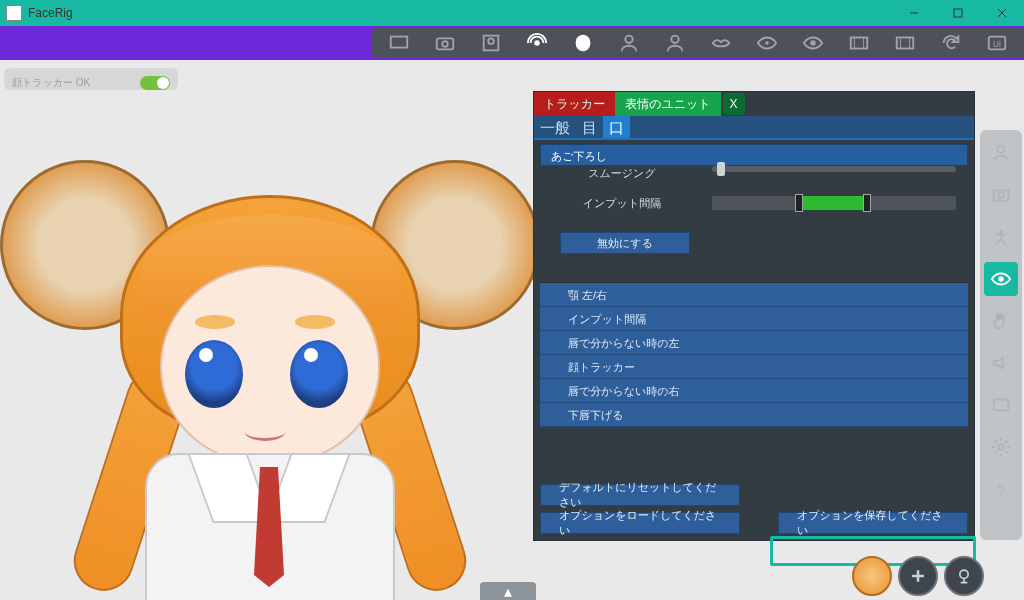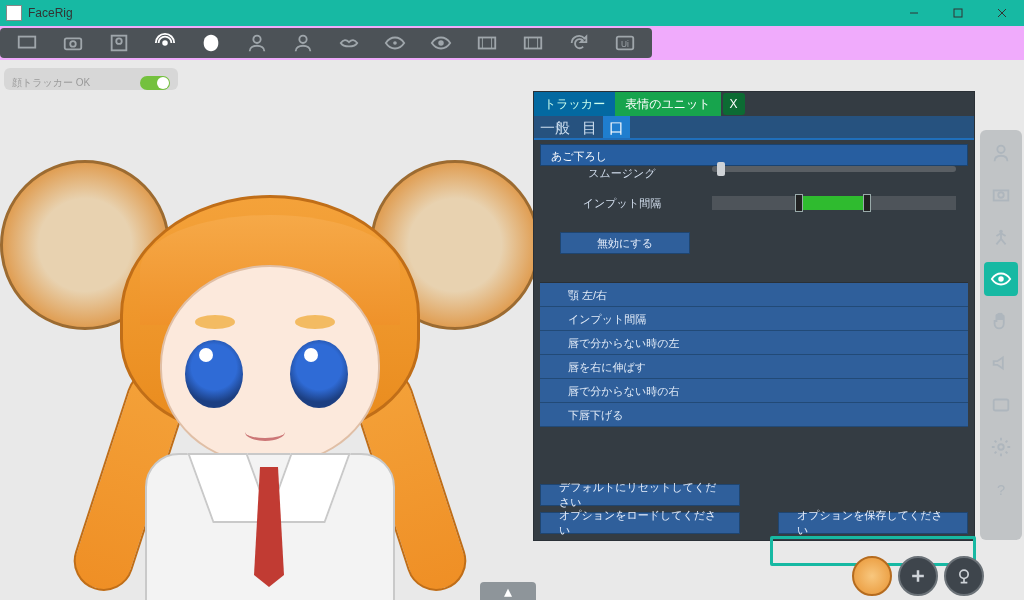--- a/index.html
+++ b/index.html
@@ -4,21 +4,21 @@
 <style>
   *{box-sizing:border-box;margin:0;padding:0;font-family:"Meiryo","Hiragino Sans",sans-serif}
   html,body{width:1024px;height:600px;overflow:hidden;background:#e5e5e5}
   
   .titlebar{height:26px;background:#17b9a3;display:flex;align-items:center;color:#333;font-size:12px}
   .titlebar .app-ico{width:16px;height:16px;margin:0 6px;background:#fff;border:1px solid #888}
   .titlebar .spacer{flex:1}
   .winbtn{width:44px;height:26px;display:flex;align-items:center;justify-content:center;color:#333}
   .winbtn svg{width:10px;height:10px}
   
-  .toolbar-wrap{height:34px;background:#f0abfc;display:flex;justify-content:flex-start}
+  .toolbar-wrap{height:34px;background:#6d28d9;display:flex;justify-content:flex-end}
   .toolbar{display:flex;background:#4c5257;border-radius:4px;height:30px;margin-top:2px;padding:0 4px}
   .tbtn{width:44px;height:30px;margin:0 1px;display:flex;align-items:center;justify-content:center;color:#9fa6ab}
   .tbtn.active{color:#fff}
   .tbtn svg{width:22px;height:22px}
   
   .viewport{position:absolute;left:0;top:60px;right:0;bottom:0;background:#e9e9e9}
   
   .chip{position:absolute;left:4px;width:174px;height:22px;background:#d7d7d7;border-radius:6px;display:flex;align-items:flex-end;font-size:10px;color:#9a9a9a;padding:0 8px}
   .chip1{top:8px}.chip2{top:50px}
   .chip .sw{margin-left:auto;width:30px;height:14px;border-radius:8px;background:#74c13e;position:relative}
@@ -40,21 +40,21 @@
   .body{position:absolute;left:105px;top:278px;width:250px;height:170px;background:#f3f3f3;border:2px solid #c9c9c9;border-radius:34px 34px 0 0}
   .collarL,.collarR{position:absolute;top:278px;width:60px;height:70px;background:#fff;border:2px solid #c9c9c9}
   .collarL{left:160px;transform:skewX(20deg)}.collarR{left:238px;transform:skewX(-20deg)}
   .tie{position:absolute;left:214px;top:292px;width:30px;height:120px;background:#c13b33;clip-path:polygon(20% 0,80% 0,100% 90%,50% 100%,0 90%)}
   .braid{position:absolute;width:60px;height:230px;background:linear-gradient(#f4a23a,#ef8f25);border:2px solid #c06e18;border-radius:30px}
   .braidL{left:60px;top:190px;transform:rotate(18deg)}
   .braidR{right:60px;top:190px;transform:rotate(-18deg)}
   
   .panel{position:absolute;right:50px;top:32px;width:440px;height:448px;background:#343c43;color:#fff;font-size:12px;box-shadow:0 0 0 1px #2a3036}
   .panel .tabs{height:24px;display:flex}
-  .p-tab{padding:0 10px;height:24px;line-height:24px;background:#0369a1;color:#cfe}
+  .p-tab{padding:0 10px;height:24px;line-height:24px;background:#b91c1c;color:#cfe}
   .p-tab.active{background:#17a44d;color:#fff}
   .p-close{margin-left:auto;width:22px;height:22px;background:#0c6b33;color:#fff;display:flex;align-items:center;justify-content:center;border-radius:3px;margin:1px 2px}
   .subtabs{height:24px;background:#26527f;display:flex;border-bottom:2px solid #1f6fbc}
   .s-tab{padding:0 6px;line-height:24px;color:#cde;font-size:15px}
   .s-tab.active{background:#1f7ecf;color:#fff}
   .panel-body{position:absolute;left:6px;right:6px;top:52px;bottom:58px;overflow:hidden}
   .section-head{background:#275ea0;height:22px;line-height:22px;padding:0 10px;border:1px solid #1b436f;font-size:11px}
   .row{display:flex;align-items:flex-start;height:30px;padding:0 12px;color:#d3dfef;font-size:11px}
   .row .lab{width:140px;text-align:center}
   .track{flex:1;height:6px;background:#5a5f64;border-radius:3px;position:relative;margin-left:20px}
@@ -249,21 +249,21 @@
       </div>
 
       <div style="padding:2px 10px">
         <div class="btn btn-wide">無効にする</div>
       </div>
 
       <div class="list">
         <div class="li">顎 左/右</div>
         <div class="li">インプット間隔</div>
         <div class="li">唇で分からない時の左</div>
-        <div class="li">唇を右に伸ばす</div>
+        <div class="li">顔トラッカー</div>
         <div class="li">唇で分からない時の右</div>
         <div class="li">下唇下げる</div>
       </div>
     </div>
 
     <div class="panel-footer">
       <div style="display:flex;justify-content:space-between">
         <div class="btn">デフォルトにリセットしてください</div>
         <div style="width:200px"></div>
       </div>

